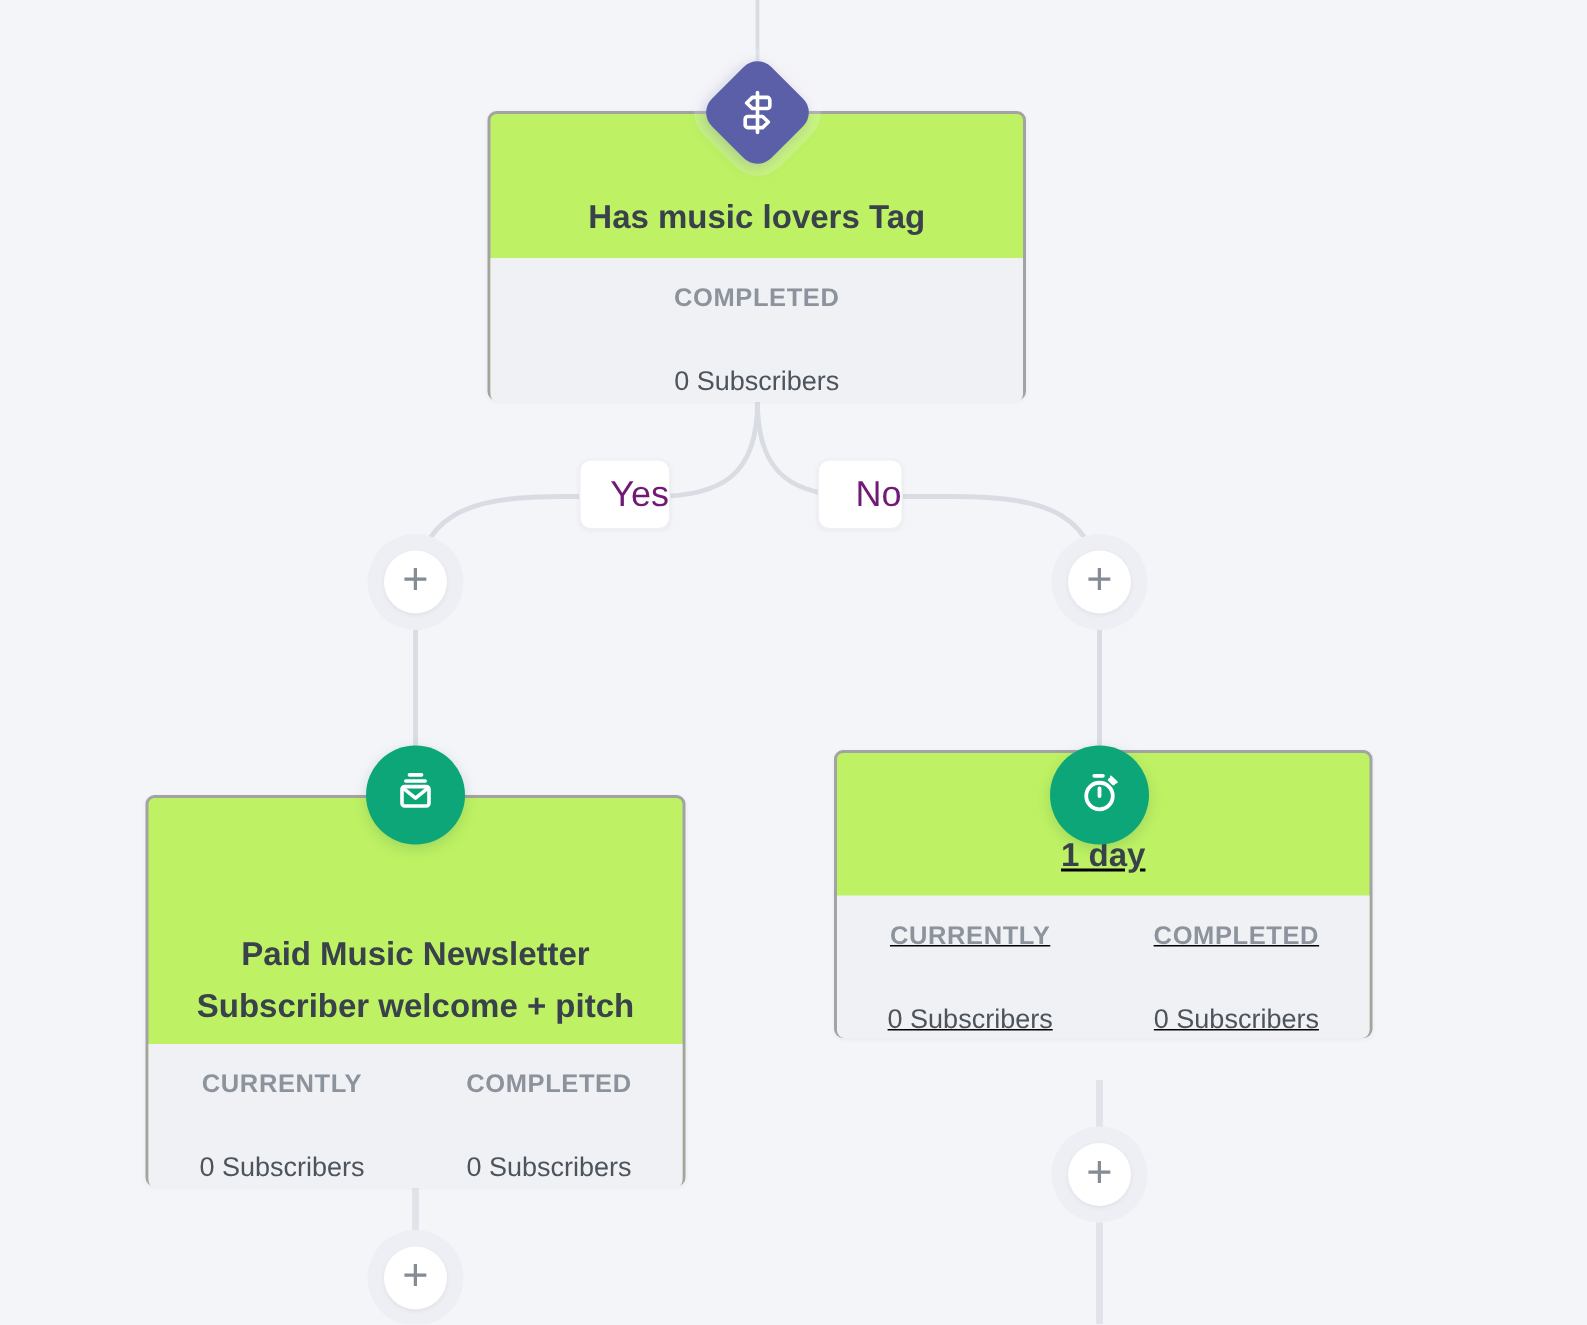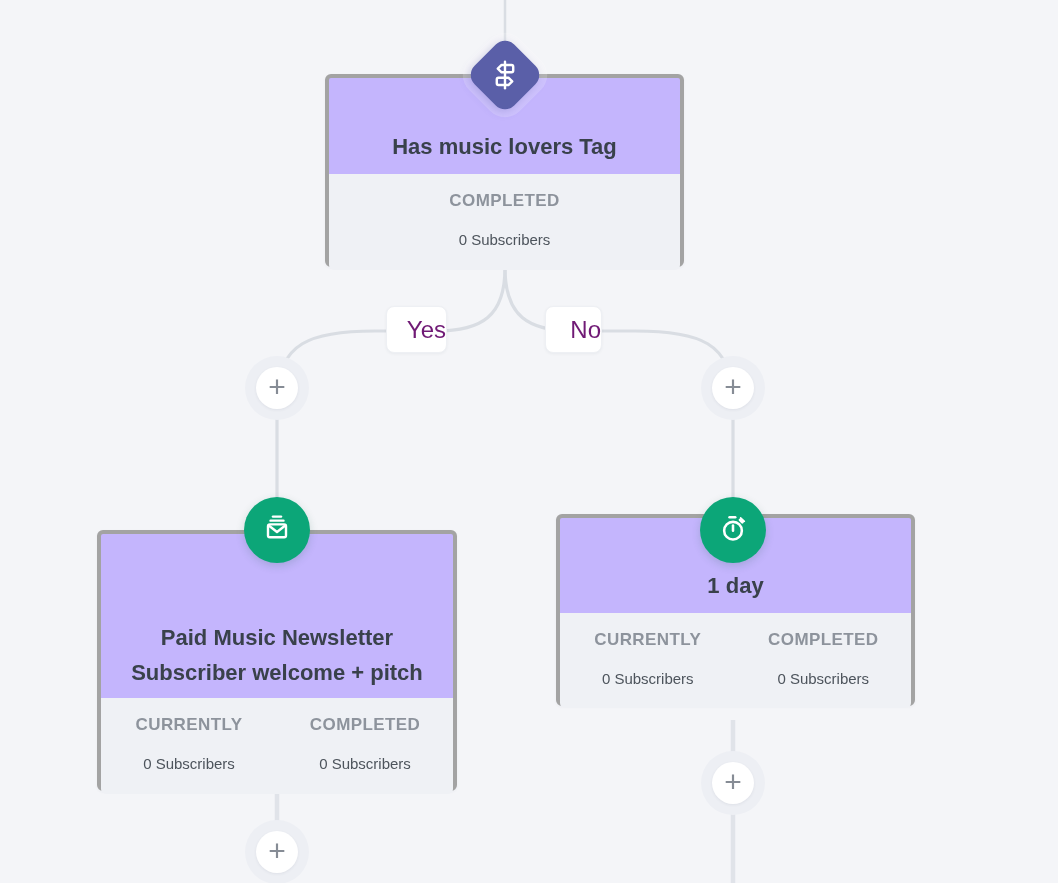--- a/index.html
+++ b/index.html
@@ -5,28 +5,28 @@
   html, body { margin: 0; padding: 0; background: #f4f5f8; }
   .canvas {
     position: relative; width: 1058px; height: 883px;
     background: #f4f5f8; overflow: hidden;
     font-family: "Liberation Sans", "DejaVu Sans", sans-serif;
   }
   .connectors { position: absolute; left: 0; top: 0; pointer-events: none; }
 
   
   .node-card {
-    position: absolute; background: #c4b5fd;
-    border: 4px solid #a3a3a3; border-radius: 6px;
+    position: absolute; background: #bef264;
+    border: 2px solid #a3a3a3; border-radius: 6px;
     box-shadow: 0 1px 3px rgba(50,60,90,0.05);
     box-sizing: border-box; cursor: pointer;
   }
   #condition-card { left: 325px; top: 74px;  width: 359px; height: 193px; }
   #email-card     { left: 97px;  top: 530px; width: 360px; height: 261px; }
-  #delay-card     { left: 556px; top: 514px; width: 359px; height: 192px; }
+  #delay-card     { left: 556px; top: 500px; width: 359px; height: 192px; text-decoration: underline; }
 
   .card-head {
     display: flex; align-items: flex-end; justify-content: center;
     text-align: center; box-sizing: border-box;
   }
   #condition-card .card-head { height: 96px;  padding-bottom: 12px; }
   #email-card .card-head     { height: 164px; padding-bottom: 8px; }
   #delay-card .card-head     { height: 95px;  padding-bottom: 12px; }
 
   .node-title {
@@ -42,21 +42,21 @@
   #condition-card .card-footer { height: 96px; }
   #email-card .card-footer     { height: 96px; }
   #delay-card .card-footer     { height: 95px; }
 
   .stat { flex: 1; text-align: center; padding-top: 14px; }
   .stat-label {
     font-size: 17px; font-weight: 700; color: #8d939c;
     letter-spacing: 0.4px; line-height: 26px;
   }
   .stat-value {
-    font-size: 15px; color: #4d545c; line-height: 30px; margin-top: 11px;
+    font-size: 18px; color: #4d545c; line-height: 30px; margin-top: 27px;
   }
 
   
   .diamond-badge {
     position: absolute; left: 477px; top: 47px; width: 56px; height: 56px;
     background: #5a5fa8; border-radius: 13px; transform: rotate(45deg);
     display: flex; align-items: center; justify-content: center;
     box-shadow: 0 3px 10px rgba(90,95,168,0.28), 0 0 0 8px rgba(255,255,255,0.18);
     cursor: pointer;
   }

